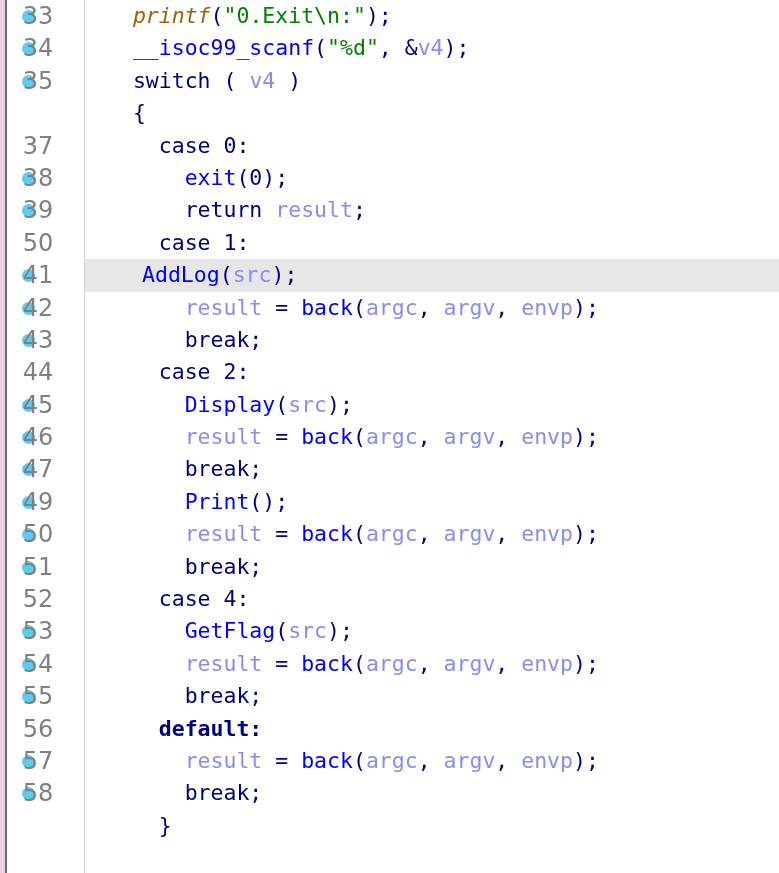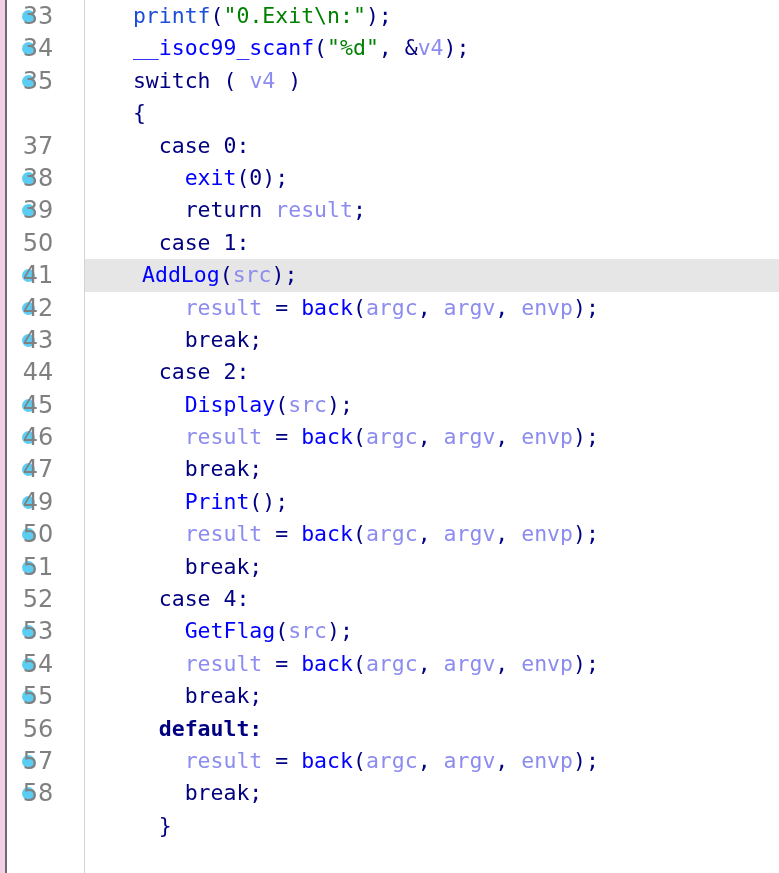--- a/index.html
+++ b/index.html
@@ -116,21 +116,21 @@
     font-size: 21.5px;
     letter-spacing: 0px;
     z-index: 1;
     padding-left: 22px;
     color: #000080;
   }
 
   
   .t-kw    { color: #000080; }           
   .t-fn    { color: #0000ff; margin-top: 40px; }           
-  .t-fnp   { color: #1d4ed8; }           
+  .t-fnp   { color: #a16207; font-style: italic; }           
   .t-var   { color: #8c8cf0; }           
   .t-str   { color: #008000; }           
   .t-num   { color: #000080; }           
   .t-punct { color: #000080; }           
 </style>
 </head>
 <body>
 
 <div id="editor">
 

